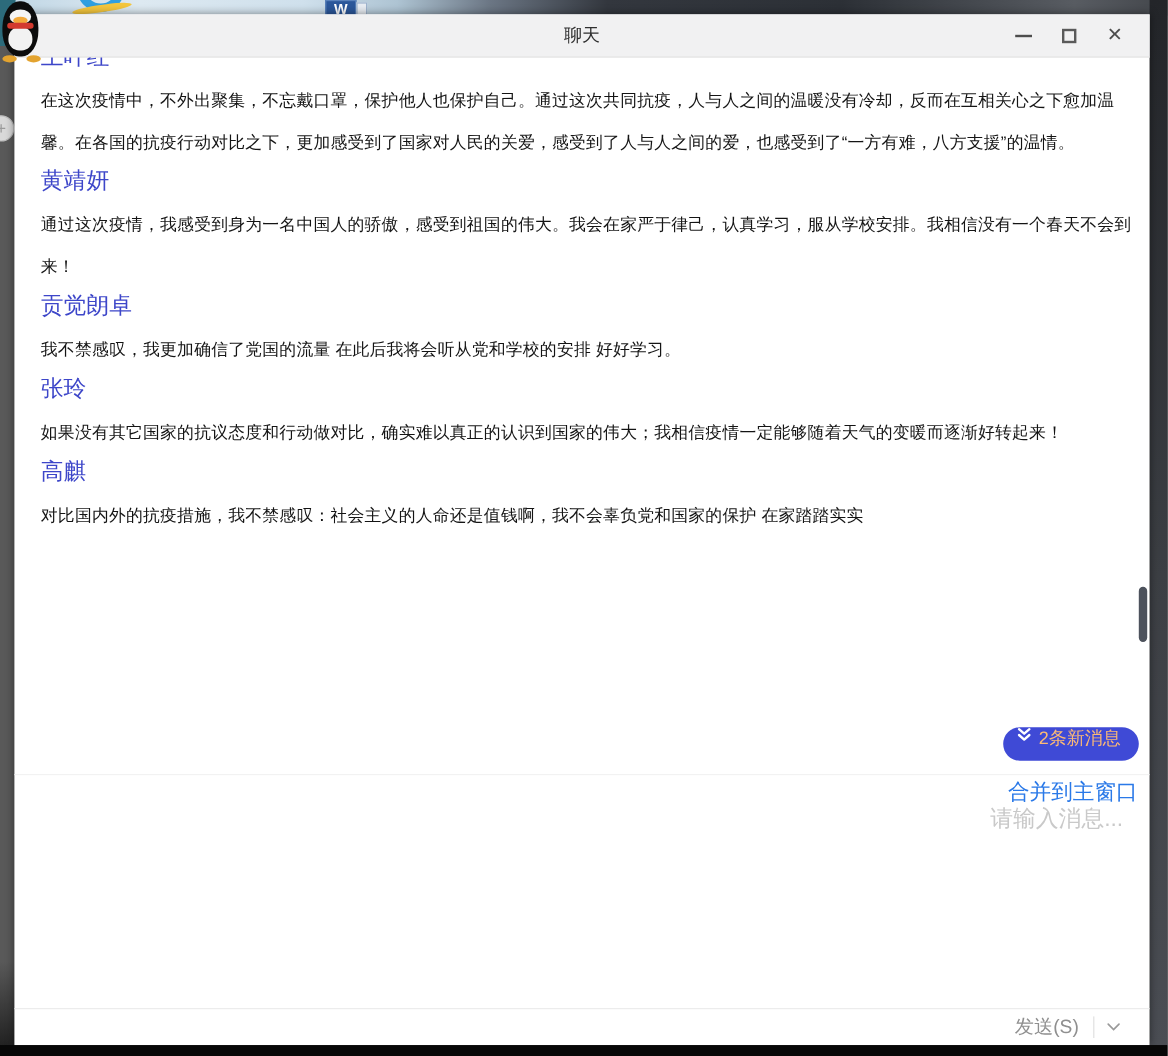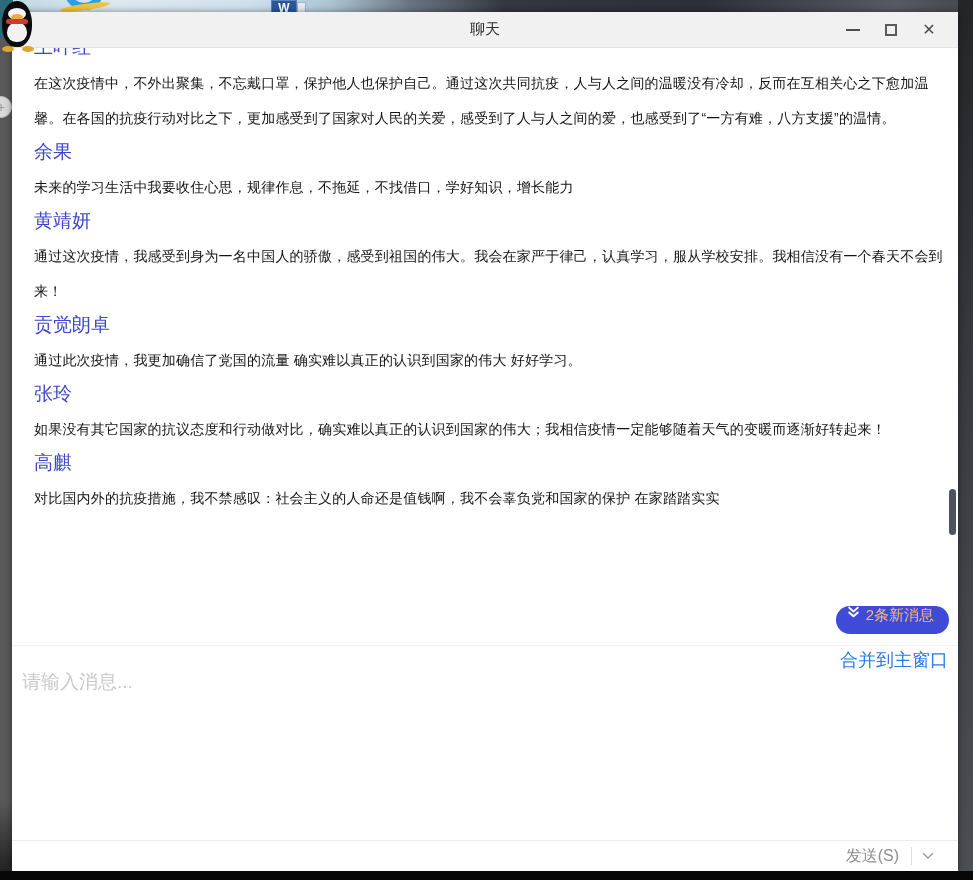--- a/index.html
+++ b/index.html
@@ -54,21 +54,21 @@
   .scroll-thumb { position:absolute; right:2px; top:441px; width:7px; height:46px; background:#4d525c; border-radius:4px; }
 
   .new-msg-btn { position:absolute; right:9px; bottom:11px; height:28px; padding:0 15px 0 11px; border:none;
     background:#3f4ad6; color:#fdba74; border-radius:14px; font-size:15px; display:flex; gap:6px;
     font-family:inherit; cursor:pointer; }
   .dbl-chevron { display:block; width:13px; height:13px; }
 
   
   .input-area { flex:1; position:relative; border-top:1px solid #f2f2f2; }
   .merge-link { position:absolute; top:2px; right:10px; color:#2a79e8; font-size:18px; cursor:pointer; }
-  .msg-input { position:absolute; left:0; top:0; right:0; bottom:31px; padding:23px 10px; cursor:text; }
+  .msg-input { position:absolute; left:0; top:0; right:0; bottom:31px; padding:23px 22px; cursor:text;text-align:right; }
   .placeholder { color:#c9c9c9; font-size:19px; }
   .send-row { position:absolute; left:0; bottom:0; right:0; height:31px; border-top:1px solid #ececec;
     display:flex; align-items:center; justify-content:flex-end; padding-right:18px;margin-top:40px; }
   .send-label { color:#8f8f8f; font-size:16px; padding:0 12px; cursor:pointer; }
   .send-divider { width:1px; height:18px; background:#e0e0e0; }
   .send-caret { padding:0 6px 0 10px; cursor:pointer; display:flex; align-items:center; }
   .send-caret svg { display:block; }
 </style>
 </head>
 <body>
@@ -98,33 +98,29 @@
     </div>
   </div>
 
   <div class="chat-area">
     <div class="message-list">
   <div class="msg-block">
     <div class="sender">王叶红</div>
     <div class="msg-text">在这次疫情中，不外出聚集，不忘戴口罩，保护他人也保护自己。通过这次共同抗疫，人与人之间的温暖没有冷却，反而在互相关心之下愈加温馨。在各国的抗疫行动对比之下，更加感受到了国家对人民的关爱，感受到了人与人之间的爱，也感受到了“一方有难，八方支援”的温情。</div>
   </div>
 
-  <div class="msg-block">
-    <div class="sender">余果</div>
-    <div class="msg-text">未来的学习生活中我要收住心思，规律作息，不拖延，不找借口，学好知识，增长能力</div>
-  </div>
 
   <div class="msg-block">
     <div class="sender">黄靖妍</div>
     <div class="msg-text">通过这次疫情，我感受到身为一名中国人的骄傲，感受到祖国的伟大。我会在家严于律己，认真学习，服从学校安排。我相信没有一个春天不会到来！</div>
   </div>
 
   <div class="msg-block">
     <div class="sender">贡觉朗卓</div>
-    <div class="msg-text">通过此次疫情，我更加确信了党国的流量  确实难以真正的认识到国家的伟大  好好学习。</div>
+    <div class="msg-text">我不禁感叹，我更加确信了党国的流量  在此后我将会听从党和学校的安排  好好学习。</div>
   </div>
 
 
   <div class="msg-block">
     <div class="sender">张玲</div>
     <div class="msg-text">如果没有其它国家的抗议态度和行动做对比，确实难以真正的认识到国家的伟大；我相信疫情一定能够随着天气的变暖而逐渐好转起来！</div>
   </div>
 
   <div class="msg-block">
     <div class="sender">高麒</div>

